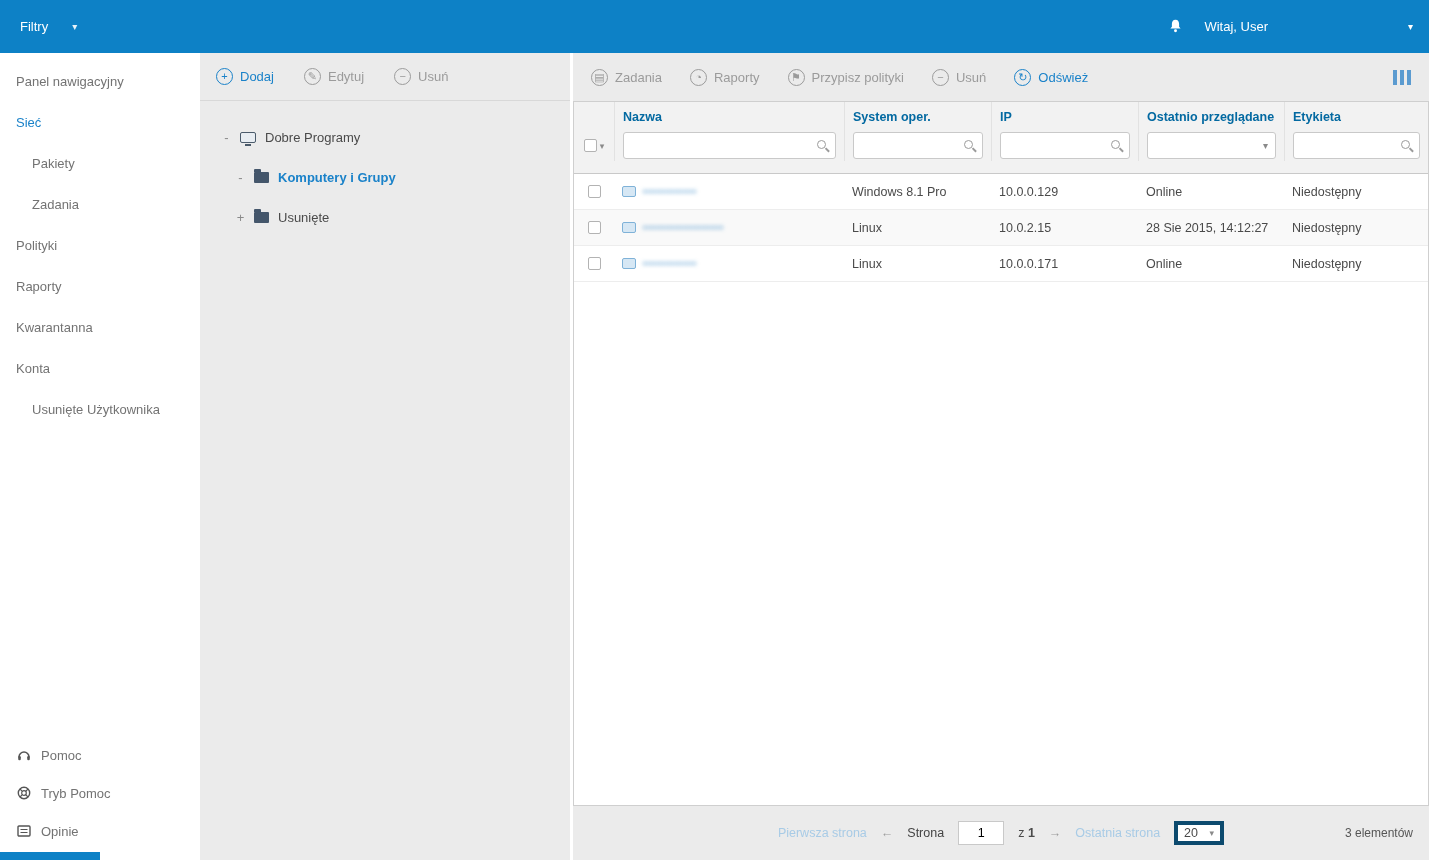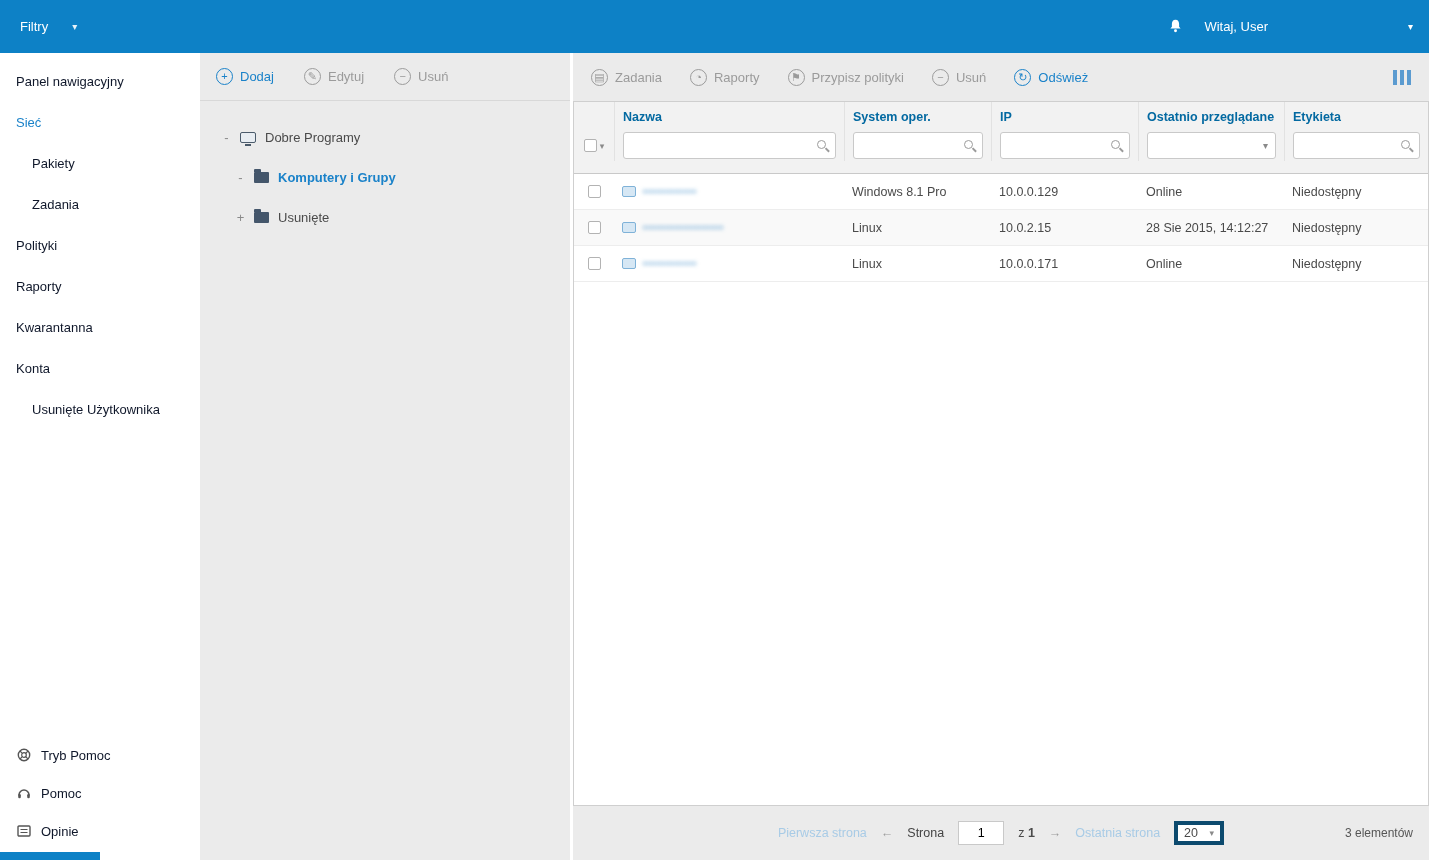--- a/index.html
+++ b/index.html
@@ -16,21 +16,21 @@
   .topbar-right { margin-left:auto; display:flex; align-items:center; }
   .bell-btn { margin-right:20px; cursor:pointer; display:flex; }
   .greeting { margin-right:140px; }
   .topbar-caret { margin-right:16px; cursor:pointer; font-size:10px; }
 
   
   .app { display:flex; height:807px; }
 
   
   .sidebar { width:200px; background:#fff; display:flex; flex-direction:column; padding-top:8px; flex:none; }
-  .side-item { padding:13px 16px; cursor:pointer; color:#0f172a; }
+  .side-item { padding:13px 16px; cursor:pointer; color:#737373; }
   .side-item.indent { padding-left:32px; }
   .side-item.active { color:#1a82c9; }
   .side-footer { margin-top:auto; padding-bottom:10px; }
   .side-footer .side-item { display:flex; align-items:center; gap:9px; padding:11px 16px; }
   .sf-icon { display:inline-flex; width:16px; height:16px; }
 
   
   .tree-panel { width:373px; background:#ebebeb; border-right:3px solid #ffffff; display:flex; flex-direction:column; flex:none; }
   .panel-toolbar { height:48px; display:flex; align-items:center; padding:0 16px; gap:30px; border-bottom:1px solid #d8d8d8; flex:none; }
   .tb-btn { display:flex; align-items:center; gap:7px; color:#9b9b9b; cursor:default; }
@@ -132,36 +132,36 @@
     <div class="side-item">Polityki</div>
     <div class="side-item">Raporty</div>
     <div class="side-item">Kwarantanna</div>
     <div class="side-item">Konta</div>
     <div class="side-item indent">Usunięte Użytkownika</div>
 
     <div class="side-footer">
       <div class="side-item">
         <span class="sf-icon">
           <svg width="16" height="16" viewBox="0 0 16 16">
+            <path d="M3 10 a5 5 0 0 1 10 0" fill="none" stroke="#555" stroke-width="1.5"></path>
+            <rect x="2.2" y="9" width="2.6" height="4.2" rx="1.2" fill="#555"></rect>
+            <rect x="11.2" y="9" width="2.6" height="4.2" rx="1.2" fill="#555"></rect>
+          </svg>
+        </span>
+        <span>Pomoc</span>
+      </div>
+      <div class="side-item">
+        <span class="sf-icon">
+          <svg width="16" height="16" viewBox="0 0 16 16">
             <circle cx="8" cy="8" r="5.7" fill="none" stroke="#555" stroke-width="1.4"></circle>
             <circle cx="8" cy="8" r="2.3" fill="none" stroke="#555" stroke-width="1.2"></circle>
             <path d="M4 4 L6.3 6.3 M12 4 L9.7 6.3 M4 12 L6.3 9.7 M12 12 L9.7 9.7" stroke="#555" stroke-width="1.2"></path>
           </svg>
         </span>
         <span>Tryb Pomoc</span>
-      </div>
-      <div class="side-item">
-        <span class="sf-icon">
-          <svg width="16" height="16" viewBox="0 0 16 16">
-            <path d="M3 10 a5 5 0 0 1 10 0" fill="none" stroke="#555" stroke-width="1.5"></path>
-            <rect x="2.2" y="9" width="2.6" height="4.2" rx="1.2" fill="#555"></rect>
-            <rect x="11.2" y="9" width="2.6" height="4.2" rx="1.2" fill="#555"></rect>
-          </svg>
-        </span>
-        <span>Pomoc</span>
       </div>
       <div class="side-item">
         <span class="sf-icon">
           <svg width="16" height="16" viewBox="0 0 16 16">
             <rect x="2" y="3" width="12" height="10" rx="1" fill="none" stroke="#555" stroke-width="1.4"></rect>
             <path d="M4.5 6.5 h7 M4.5 9.5 h7" stroke="#555" stroke-width="1.2"></path>
           </svg>
         </span>
         <span>Opinie</span>
       </div>

